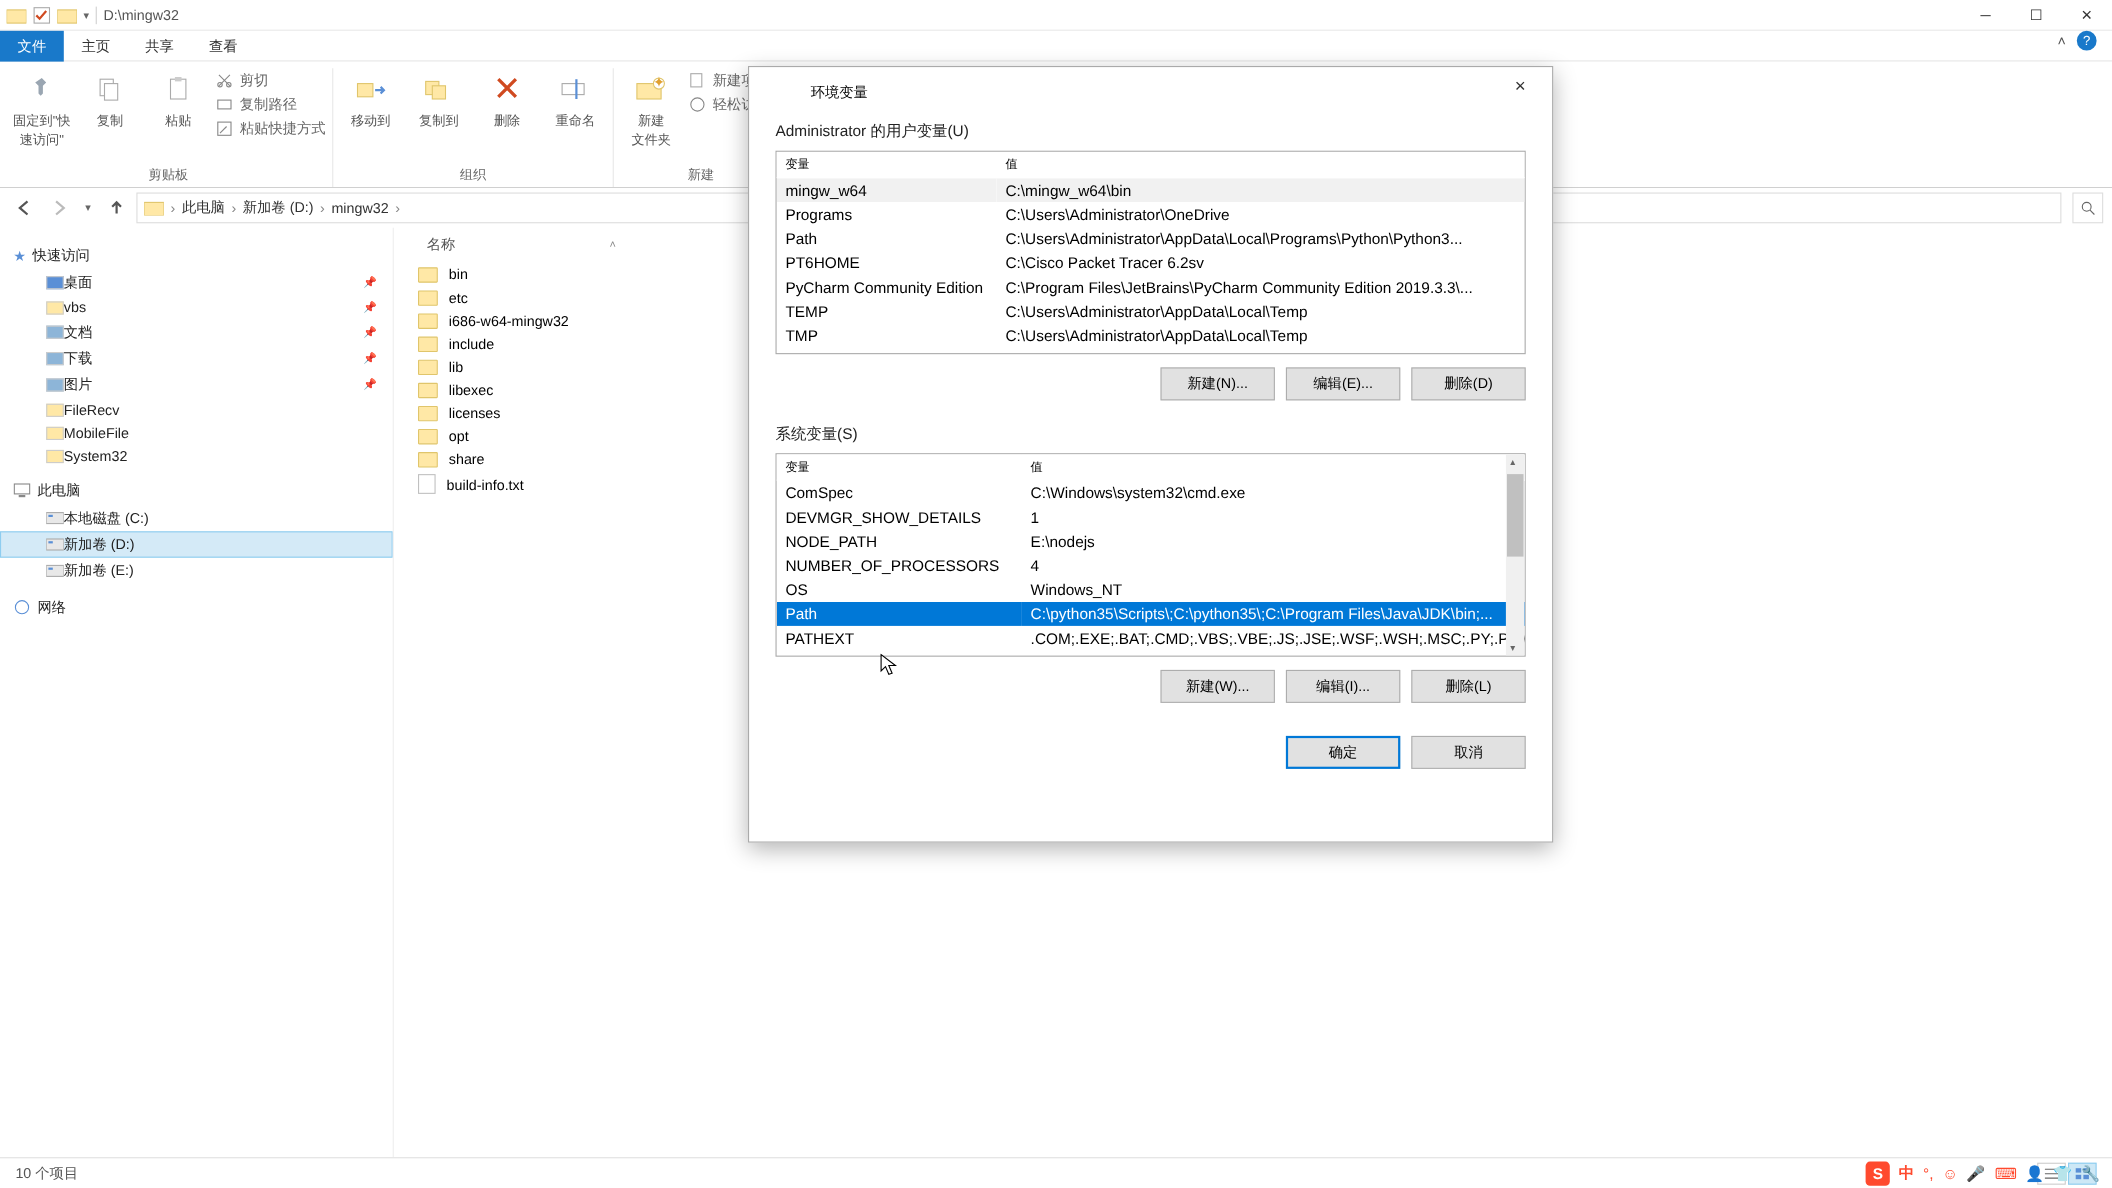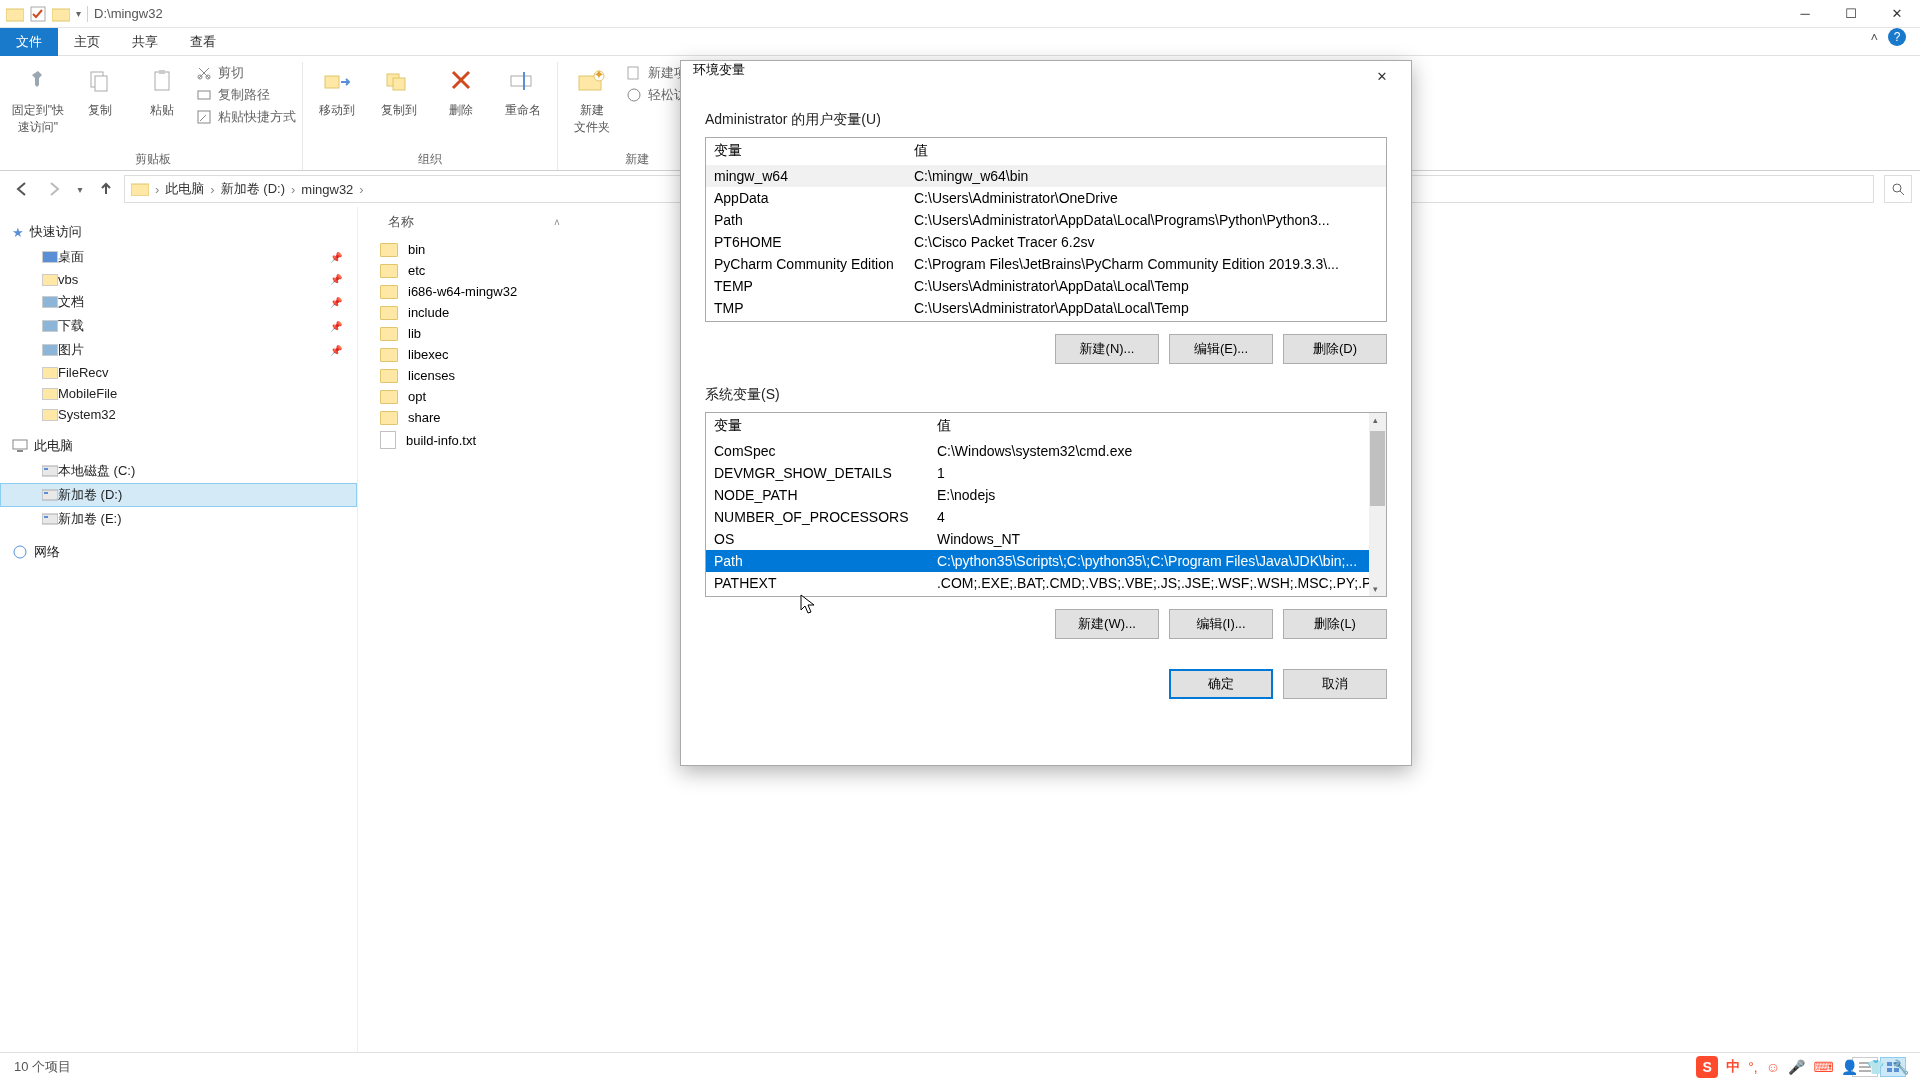--- a/index.html
+++ b/index.html
@@ -48,27 +48,27 @@
 .file-row{display:flex;align-items:center;gap:10px;padding:3px 4px;}
 .mini-folder{width:18px;height:14px;background:#ffe8a6;border:1px solid #e0c56b;border-radius:1px;}
 .mini-textfile{width:16px;height:18px;border:1px solid #c0c0c0;background:#fff;position:relative;}
 
 .status{position:absolute;bottom:0;left:0;right:0;height:28px;display:flex;align-items:center;padding:0 14px;font-size:13px;color:#555;background:#fff;border-top:1px solid #e0e0e0;}
 .status .view-toggles{margin-left:auto;display:flex;gap:2px;}
 .vt{width:26px;height:20px;border:1px solid #ccc;display:flex;align-items:center;justify-content:center;}
 .vt.active{background:#cde8f6;border-color:#8ecdf0;}
 
 .dialog{position:absolute;top:60px;left:680px;width:732px;height:706px;background:#fff;border:1px solid #aaa;box-shadow:0 6px 20px rgba(0,0,0,0.3);}
-.dlg-title{height:32px;display:flex;align-items:flex-start;padding:0 12px;font-size:14px;}
+.dlg-title{height:32px;display:flex;align-items:flex-end;padding:0 12px;font-size:14px;margin-left:44px;}
 .dlg-close{margin-left:auto;width:34px;height:30px;display:flex;align-items:center;justify-content:center;color:#333;}
 .dlg-body{padding:18px 24px 10px;}
 .dlg-sect-title{font-size:14px;color:#222;margin-bottom:8px;}
 .var-box{border:1px solid #aaa;height:185px;overflow:hidden;background:#fff;position:relative;}
 .var-box table{width:100%;border-collapse:collapse;}
-.var-box th{text-align:left;font-weight:normal;padding:4px 8px;border-bottom:1px solid #fff;background:#fff;font-size:14px}
+.var-box th{text-align:left;font-weight:normal;padding:4px 8px;border-bottom:1px solid #fff;background:#fff;font-size:11px}
 .var-box td{padding:3px 8px;font-size:14px;white-space:nowrap;overflow:hidden;text-overflow:ellipsis;}
 .var-box tr.selected td{background:#0078d7;color:#fff;}
 .var-box tr.lite td{background:#f1f1f1;}
 .dlg-btn-row{display:flex;gap:10px;justify-content:flex-end;margin:12px 0 22px;}
 .dlg-btn{width:104px;height:30px;border:1px solid #adadad;background:#e1e1e1;display:flex;align-items:center;justify-content:center;font-size:13px;}
 .dlg-btn.primary{border:2px solid #0078d7;}
 .scroll-hint{position:absolute;right:0;top:0;bottom:0;width:17px;background:#f0f0f0;}
 .scroll-thumb{position:absolute;right:1px;top:18px;width:15px;height:75px;background:#c0c0c0;}
 
 svg{display:block;}
@@ -485,21 +485,21 @@
               <th>变量</th>
               <th>值</th>
             </tr>
         </tbody>
           <tbody id="uvars">
             <tr class="lite">
               <td>mingw_w64</td>
               <td>C:\mingw_w64\bin</td>
             </tr>
             <tr>
-              <td>AppData</td>
+              <td>Programs</td>
               <td>C:\Users\Administrator\OneDrive</td>
             </tr>
             <tr>
               <td>Path</td>
               <td>C:\Users\Administrator\AppData\Local\Programs\Python\Python3...</td>
             </tr>
             <tr>
               <td>PT6HOME</td>
               <td>C:\Cisco Packet Tracer 6.2sv</td>
             </tr>

